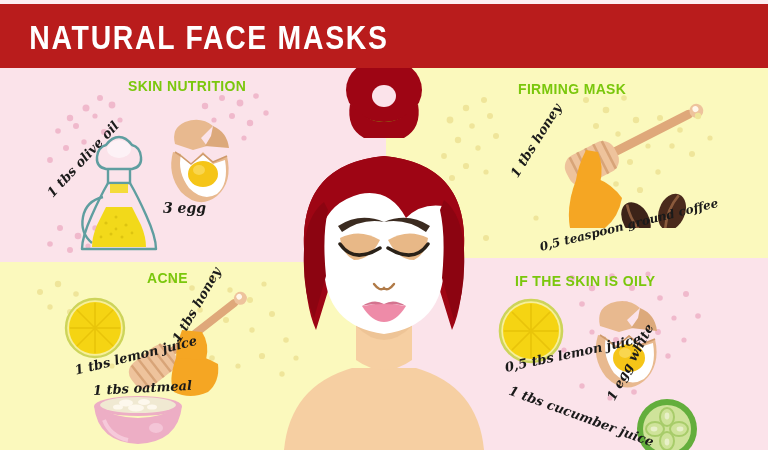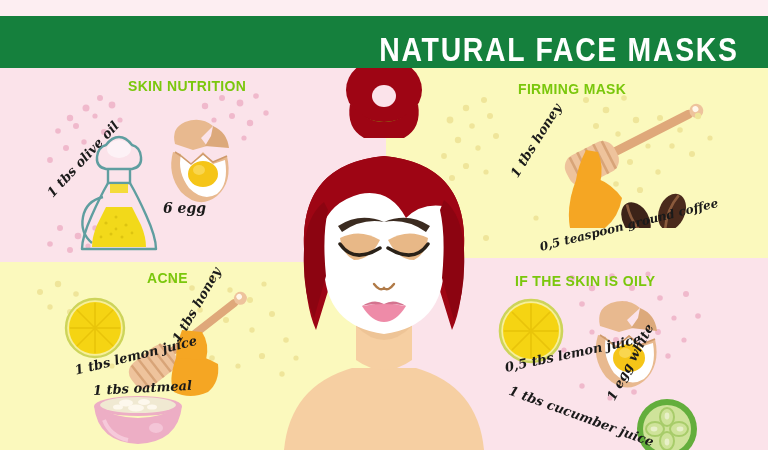--- a/index.html
+++ b/index.html
@@ -1,21 +1,21 @@
 <!DOCTYPE html>
 <html><head>
 <meta charset="utf-8">
 <style>
   html,body{margin:0;padding:0;background:#fff;}
   body{font-family:"Liberation Sans",sans-serif;}
   #poster{position:relative;width:768px;height:450px;overflow:hidden;background:#fdeef2;}
 
   
-  .header{position:absolute;left:0;top:16px;width:768px;height:68px;background:#15803d;
-          display:flex;align-items:center;justify-content:flex-end;}
+  .header{position:absolute;left:0;top:4px;width:768px;height:68px;background:#b91c1c;
+          display:flex;align-items:center;justify-content:flex-start;}
   .header-title{color:#ffffff;font-size:33px;font-weight:bold;letter-spacing:2.0px;
                 transform:scaleX(.86);font-family:"Liberation Sans",sans-serif;
                 text-transform:uppercase;white-space:nowrap;}
 
   
   .quad{position:absolute;}
   #q-tl{left:0;top:68px;width:386px;height:194px;background:#fbe3ea;}
   #q-tr{left:386px;top:68px;width:382px;height:190px;background:#fbf9bd;}
   #q-bl{left:0;top:262px;width:386px;height:188px;background:#fbf9bd;}
   #q-br{left:386px;top:258px;width:382px;height:192px;background:#fbe3ea;}
@@ -390,21 +390,21 @@
     <path d="M106 238 Q118 230 128 236 Q138 230 150 238 Q138 234 128 240 Q118 234 106 238 Z" fill="#d4738f"></path>
     <path d="M106 238 Q128 234 150 238 Q140 254 128 254 Q116 254 106 238 Z" fill="#ee8ba8"></path>
   </svg>
 
   <div class="sec-title" id="t-skin">SKIN NUTRITION</div>
   <div class="sec-title" id="t-firm">FIRMING MASK</div>
   <div class="sec-title" id="t-acne">ACNE</div>
   <div class="sec-title" id="t-oily">IF THE SKIN IS OILY</div>
 
   <div class="ing" id="i-olive">1 tbs olive oil</div>
-  <div class="ing" id="i-egg1">6 egg</div>
+  <div class="ing" id="i-egg1">3 egg</div>
   <div class="ing" id="i-honey1">1 tbs honey</div>
   <div class="ing sm" id="i-coffee">0,5 teaspoon ground coffee</div>
   <div class="ing" id="i-lemon2">1 tbs lemon juice</div>
   <div class="ing" id="i-honey2">1 tbs honey</div>
   <div class="ing" id="i-oat">1 tbs oatmeal</div>
   <div class="ing" id="i-lemon3">0,5 tbs lemon juice</div>
   <div class="ing" id="i-cuc">1 tbs cucumber juice</div>
   <div class="ing" id="i-eggw">1 egg white</div>
 
 </div>

